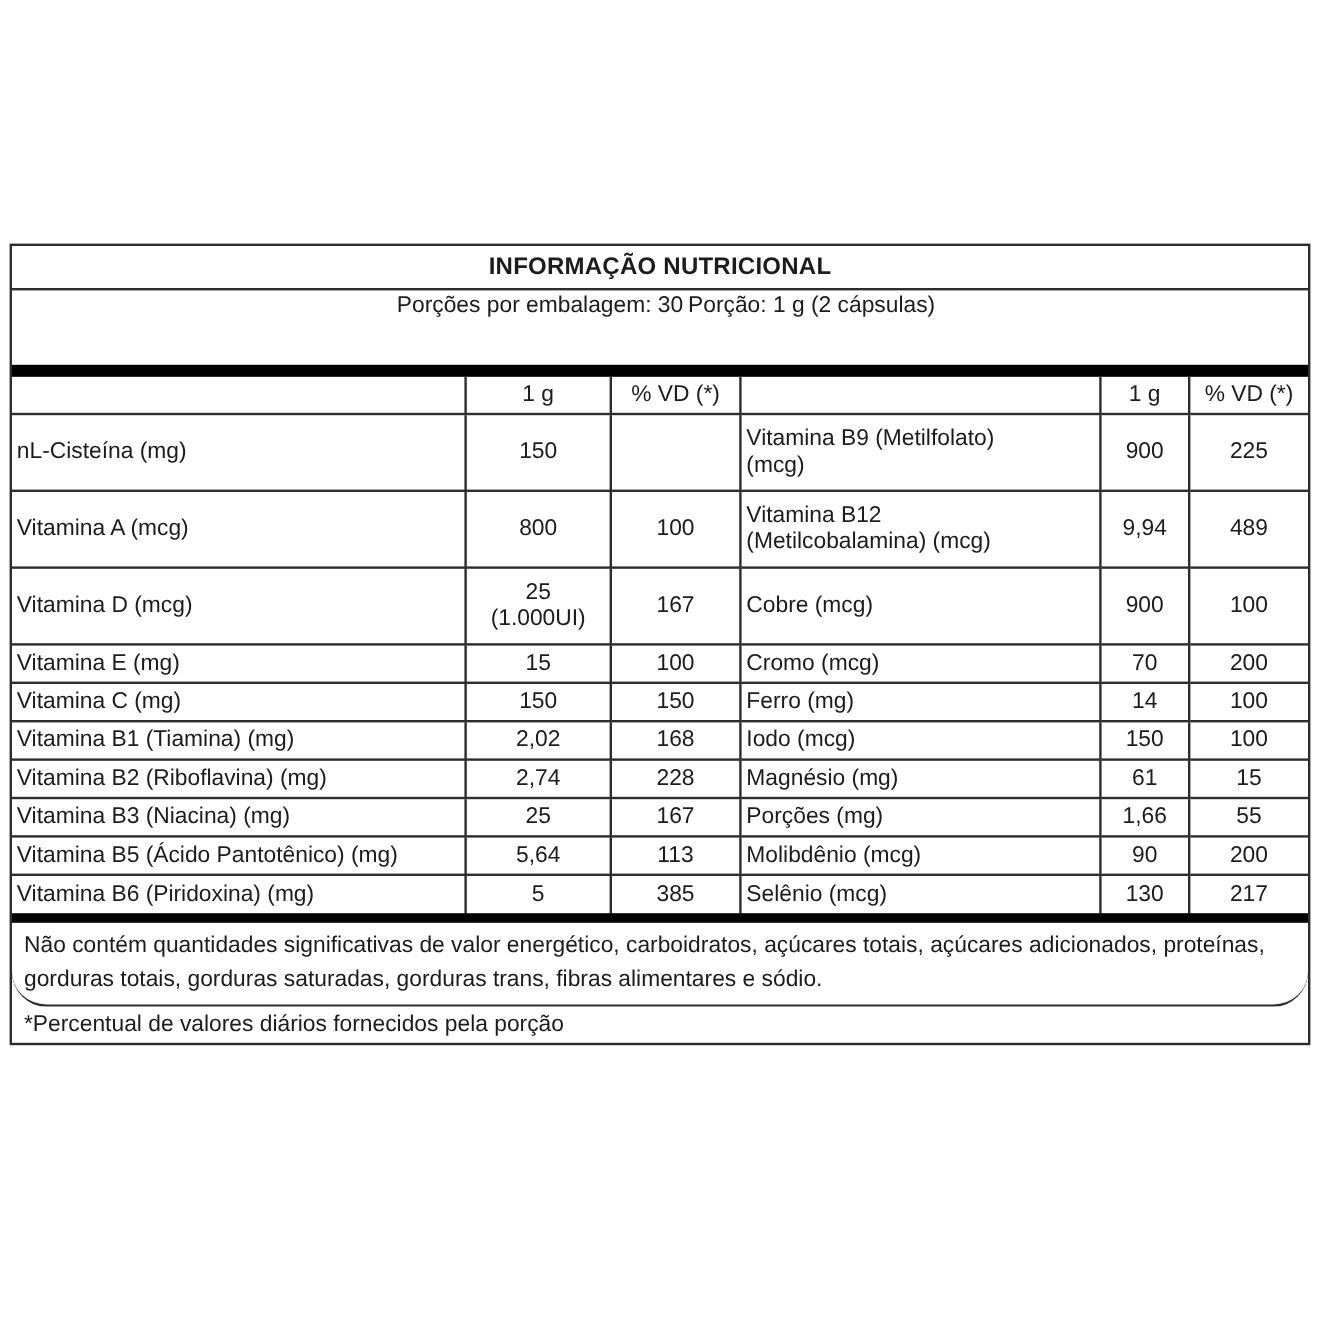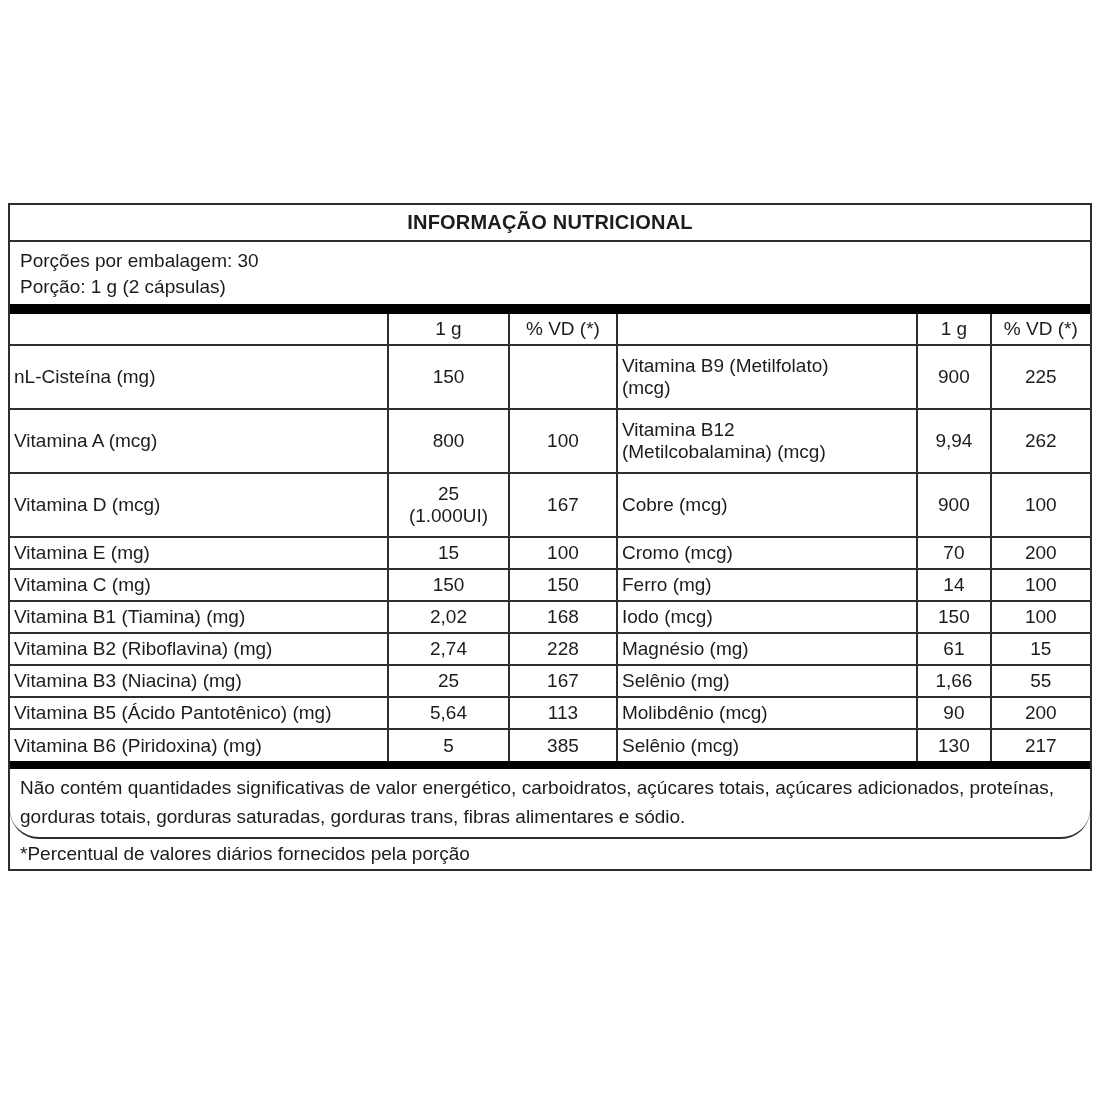--- a/index.html
+++ b/index.html
@@ -34,21 +34,21 @@
     justify-content: center;
     font-size: 20px;
     font-weight: bold;
     letter-spacing: 0.2px;
   }
   .portion-block {
     box-sizing: border-box;
     height: 62px;
     padding: 2px 0 0 10px;
     display: flex;
-    flex-direction: column;
+    flex-direction: row;
     justify-content: center;
     gap: 4px;
     font-size: 19px;
   }
   .thick-bar-top { height: 10px; background: #000000; }
   .thick-bar-bottom { height: 8px; background: #000000; }
   table.nutri {
     width: 100%;
     border-collapse: collapse;
     table-layout: fixed;
@@ -130,21 +130,21 @@
           <td class="val">900</td>
           <td class="val">225</td>
         </tr>
         <tr class="tall">
           <td class="lbl">Vitamina A (mcg)</td>
           <td class="val">800</td>
           <td class="val">100</td>
           <td class="lbl">Vitamina B12
 (Metilcobalamina) (mcg)</td>
           <td class="val">9,94</td>
-          <td class="val">262</td>
+          <td class="val">489</td>
         </tr>
         <tr class="tall">
           <td class="lbl">Vitamina D (mcg)</td>
           <td class="val">25
 (1.000UI)</td>
           <td class="val">167</td>
           <td class="lbl">Cobre (mcg)</td>
           <td class="val">900</td>
           <td class="val">100</td>
         </tr>
@@ -177,21 +177,21 @@
           <td class="val">2,74</td>
           <td class="val">228</td>
           <td class="lbl">Magnésio (mg)</td>
           <td class="val">61</td>
           <td class="val">15</td>
         </tr>
         <tr class="short">
           <td class="lbl">Vitamina B3 (Niacina) (mg)</td>
           <td class="val">25</td>
           <td class="val">167</td>
-          <td class="lbl">Selênio (mg)</td>
+          <td class="lbl">Porções (mg)</td>
           <td class="val">1,66</td>
           <td class="val">55</td>
         </tr>
         <tr class="short">
           <td class="lbl">Vitamina B5 (Ácido Pantotênico) (mg)</td>
           <td class="val">5,64</td>
           <td class="val">113</td>
           <td class="lbl">Molibdênio (mcg)</td>
           <td class="val">90</td>
           <td class="val">200</td>

